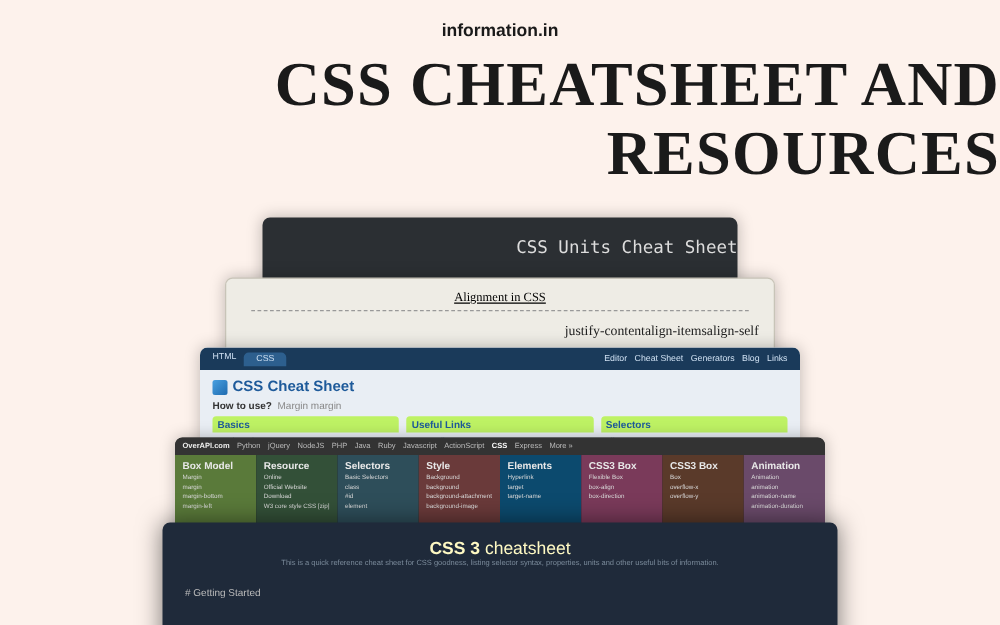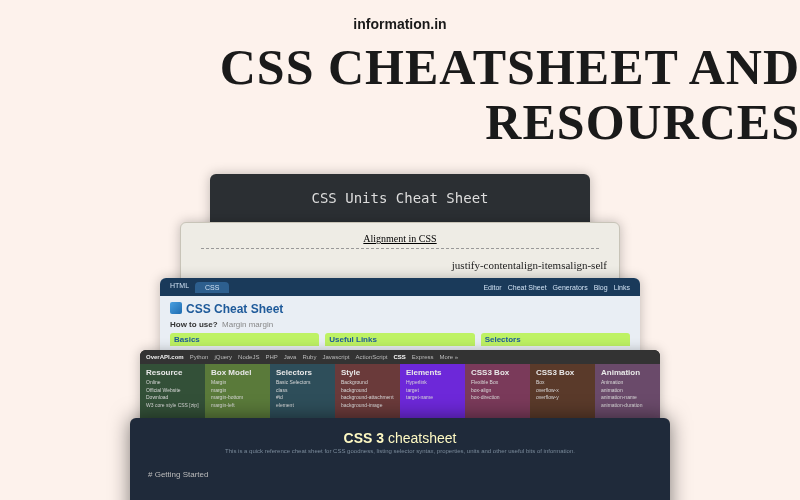--- a/index.html
+++ b/index.html
@@ -37,37 +37,37 @@
   position: absolute;
   left: 50%;
   transform: translateX(-50%);
   border-radius: 6px 6px 0 0;
   box-shadow: 0 0 12px rgba(0,0,0,.25);
   overflow: hidden;
 }
 
 
 .c1 { width: 380px; top: 0; height: 120px; background: #2b2f33; z-index: 1; }
-.c1-title { color: #ddd; text-align: center; font-family: monospace; font-size: 14px; padding-top: 16px; }
+.c1-title { color: #ddd; text-align: right; font-family: monospace; font-size: 14px; padding-top: 16px; }
 
 
 .c2 { width: 440px; top: 48px; height: 120px; background: #eeece5; z-index: 2;
       border: 1px solid #c8c4b8; }
 .c2-title { text-align: center; font-family: cursive; font-size: 10px; padding: 10px 0 4px;
             border-bottom: 1px dashed #999; margin: 0 20px; text-decoration: underline; }
 .c2-row { display: flex; justify-content: flex-end; padding: 10px 12px 0;
           font-family: cursive; font-size: 11px; color: #222; }
 
 
 .c3 { width: 480px; top: 104px; height: 130px; background: #e9eef4; z-index: 3; }
 .c3-tabs { background: #1a3a5a; height: 18px; display: flex; align-items: center;
            justify-content: space-between; padding: 0 10px; font-size: 7px; color: #cfe0f2; }
 .c3-tabs .tabgrp { display: flex; gap: 6px; }
 .c3-tabs .active { background: #2d5f8e; padding: 2px 10px; border-radius: 4px 4px 0 0; }
-.c3-hdr { display: flex; align-items: flex-start; gap: 4px; padding: 6px 10px 2px; }
+.c3-hdr { display: flex; align-items: flex-end; gap: 4px; padding: 6px 10px 2px; }
 .c3-hdr .ico { width: 12px; height: 12px; background: linear-gradient(135deg,#4aa0e0,#1e6bb0);
                border-radius: 2px; display: inline-block; }
 .c3-hdr .ttl { font-size: 12px; color: #1e5a9a; font-weight: 700; }
 .c3-body { display: flex; gap: 6px; padding: 0 10px; font-size: 7px; }
 .c3-col { flex: 1; }
 .c3-col h4 { background: #bef264; color: #1e5a9a; font-size: 8px; padding: 2px 4px;
              border-radius: 3px 3px 0 0; font-weight: 700; }
 .c3-col .links { color: #0a5db3; padding: 3px 4px; line-height: 1.5; }
 .c3-how { font-size: 8px; color: #888; padding: 2px 10px 4px; }
 .c3-how b { color: #333; }
@@ -76,21 +76,21 @@
 .c4 { width: 520px; top: 176px; height: 140px; background: #1a1a1a; z-index: 4; }
 .c4-top { height: 14px; background: #333; display: flex; align-items: center;
           font-size: 6px; color: #bbb; padding: 0 6px; gap: 6px; }
 .c4-top .brand { font-weight: 700; color: #eee; }
 .c4-top .act { color: #fff; font-weight: 700; }
 .c4-cols { display: flex; height: 80px; }
 .c4-col { flex: 1; padding: 4px 6px; color: #e8e8e8; }
 .c4-col h5 { font-size: 8px; font-weight: 700; margin-bottom: 2px; }
 .c4-col .it { font-size: 5px; line-height: 1.5; color: #d8d8d8; }
 .c4-c0{background:#335038}.c4-c1{background:#5a7a3a}.c4-c2{background:#2e4e5a}
-.c4-c3{background:#6a3a3a}.c4-c4{background:#6d28d9}.c4-c5{background:#7a3a5a}
+.c4-c3{background:#6a3a3a}.c4-c4{background:#0c4a6e}.c4-c5{background:#7a3a5a}
 .c4-c6{background:#5a3a2a}.c4-c7{background:#6a4a6a}
 
 
 .c5 { width: 540px; top: 244px; height: 120px; background: #1f2a3a; z-index: 5;
       box-shadow: 0 0 20px rgba(0,0,0,.5); }
 .c5-title { text-align: center; color: #fef9c3; font-size: 14px; padding-top: 12px;
             font-weight: 300; }
 .c5-title b { font-weight: 700; }
 .c5-sub { text-align: center; color: #7a8a9a; font-size: 6px; margin-top: 2px;
           padding: 0 60px; line-height: 1.3; }
@@ -177,34 +177,34 @@
       <span>PHP</span>
       <span>Java</span>
       <span>Ruby</span>
       <span>Javascript</span>
       <span>ActionScript</span>
       <span class="act">CSS</span>
       <span>Express</span>
       <span>More »</span>
     </div>
     <div class="c4-cols">
+      <div class="c4-col c4-c1">
+        <h5>Box Model</h5>
+        <div class="it">Margin</div>
+        <div class="it">margin</div>
+        <div class="it">margin-bottom</div>
+        <div class="it">margin-left</div>
+      </div>
       <div class="c4-col c4-c0">
         <h5>Resource</h5>
         <div class="it">Online</div>
         <div class="it">Official Website</div>
         <div class="it">Download</div>
         <div class="it">W3 core style CSS [zip]</div>
       </div>
-      <div class="c4-col c4-c1">
-        <h5>Box Model</h5>
-        <div class="it">Margin</div>
-        <div class="it">margin</div>
-        <div class="it">margin-bottom</div>
-        <div class="it">margin-left</div>
-      </div>
       <div class="c4-col c4-c2">
         <h5>Selectors</h5>
         <div class="it">Basic Selectors</div>
         <div class="it">class</div>
         <div class="it">#id</div>
         <div class="it">element</div>
       </div>
       <div class="c4-col c4-c3">
         <h5>Style</h5>
         <div class="it">Background</div>

